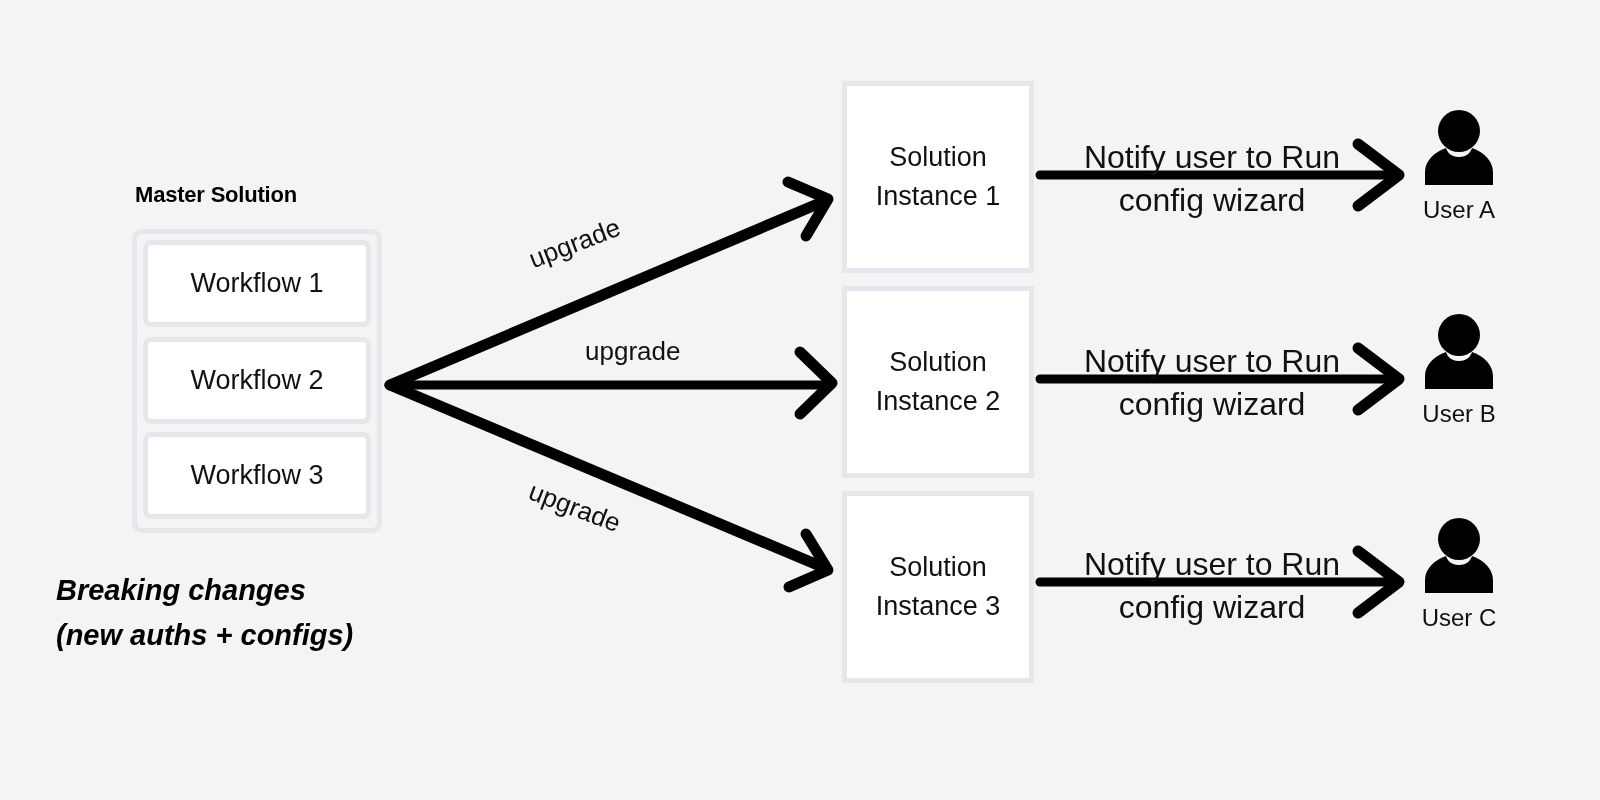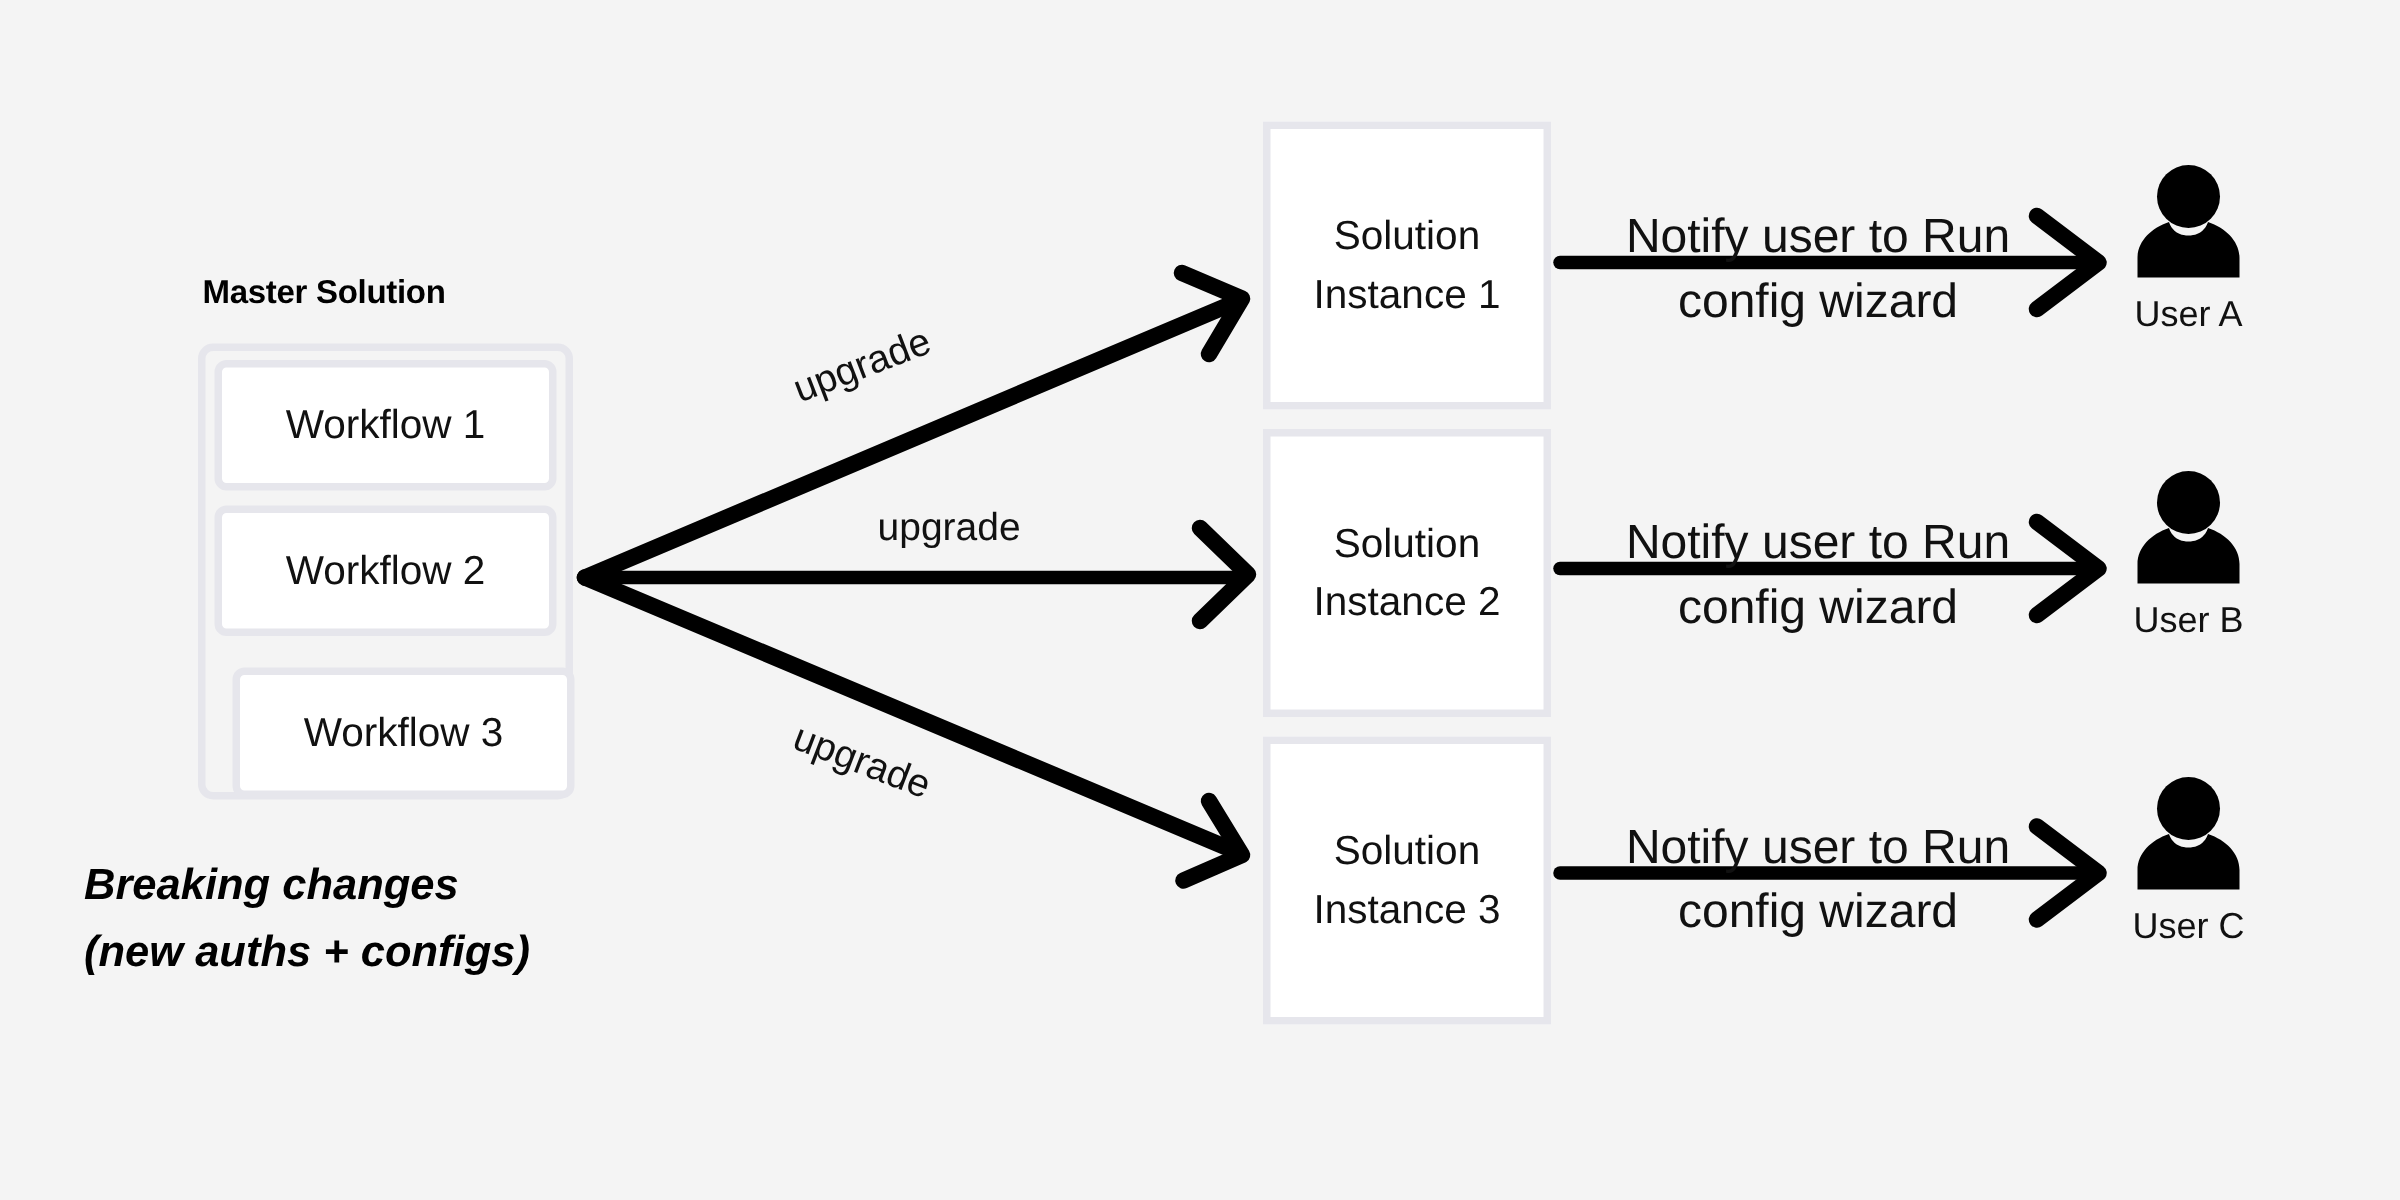--- a/index.html
+++ b/index.html
@@ -53,21 +53,21 @@
     border-radius: 8px;
     background: #ffffff;
     display: flex;
     align-items: center;
     justify-content: center;
     font-size: 27px;
     color: #111;
   }
   #wf0 { top: 240px; }
   #wf1 { top: 337px; text-align: center; }
-  #wf2 { top: 445px; margin-left: 12px; }
+  #wf2 { top: 432px; }
 
   #breaking-note {
     left: 56px;
     top: 568px;
     font-size: 29px;
     font-weight: bold;
     line-height: 1.55;
     color: #000;
     white-space: pre-line;
     font-style: italic;

